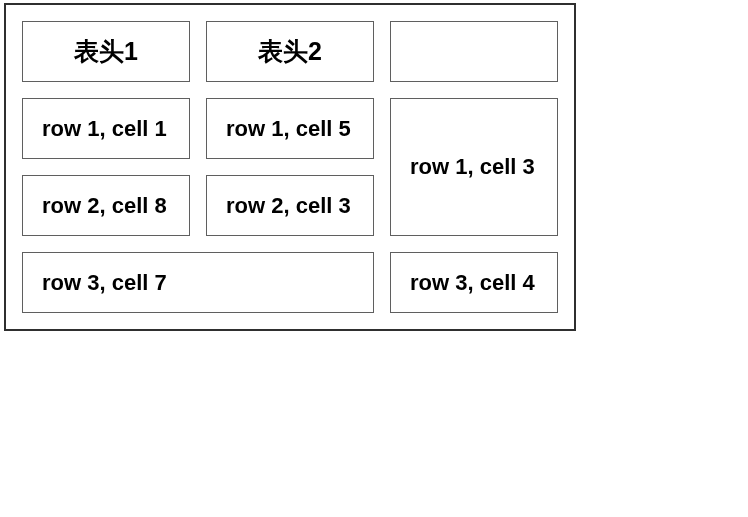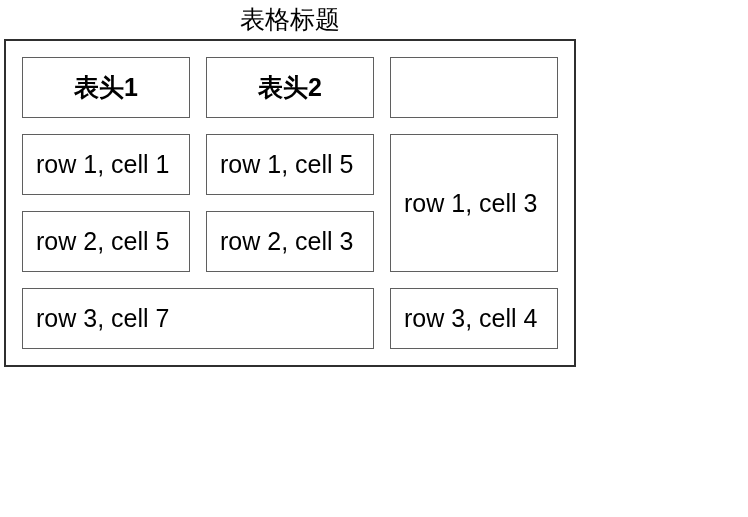--- a/index.html
+++ b/index.html
@@ -31,62 +31,61 @@
     text-align: center;
     font-size: 25px;
     font-weight: normal;
     padding: 0 0 3px 0;
     white-space: nowrap;
   }
   col.c { width: 168px; }
   th, td {
     border: 1px solid var(--cell-border, #5f5f5f);
     height: 59px;
-    padding: 0 13px;
+    padding: 0 19px;
     vertical-align: middle;
     overflow: hidden;
     white-space: nowrap;
     background: var(--bg, #ffffff);
     margin-top: 8px;
   }
   th {
     font-weight: bold;
     text-align: center;
     font-size: 25px;
   }
   td {
-    font-weight: normal;
+    font-weight: bold;
     text-align: left;
-    font-size: 25px;
+    font-size: 22px;
   }
 </style>
 </head>
 <body>
 
 <div class="doc">
   <table class="demo-table">
-    <caption class="table-caption">表格标题</caption>
     <colgroup>
       <col class="c">
         <col class="c">
         <col class="c">
     </colgroup>
     <tbody>
       <tr>
         <th>表头1</th>
         <th>表头2</th>
         <th></th>
       </tr>
       <tr>
         <td>row 1, cell 1</td>
         <td>row 1, cell 5</td>
         <td rowspan="2">row 1, cell 3</td>
       </tr>
       <tr>
-        <td>row 2, cell 5</td>
+        <td>row 2, cell 8</td>
         <td>row 2, cell 3</td>
       </tr>
       <tr>
         <td colspan="2">row 3, cell 7</td>
         <td>row 3, cell 4</td>
       </tr>
     </tbody>
   </table>
 </div>
 

